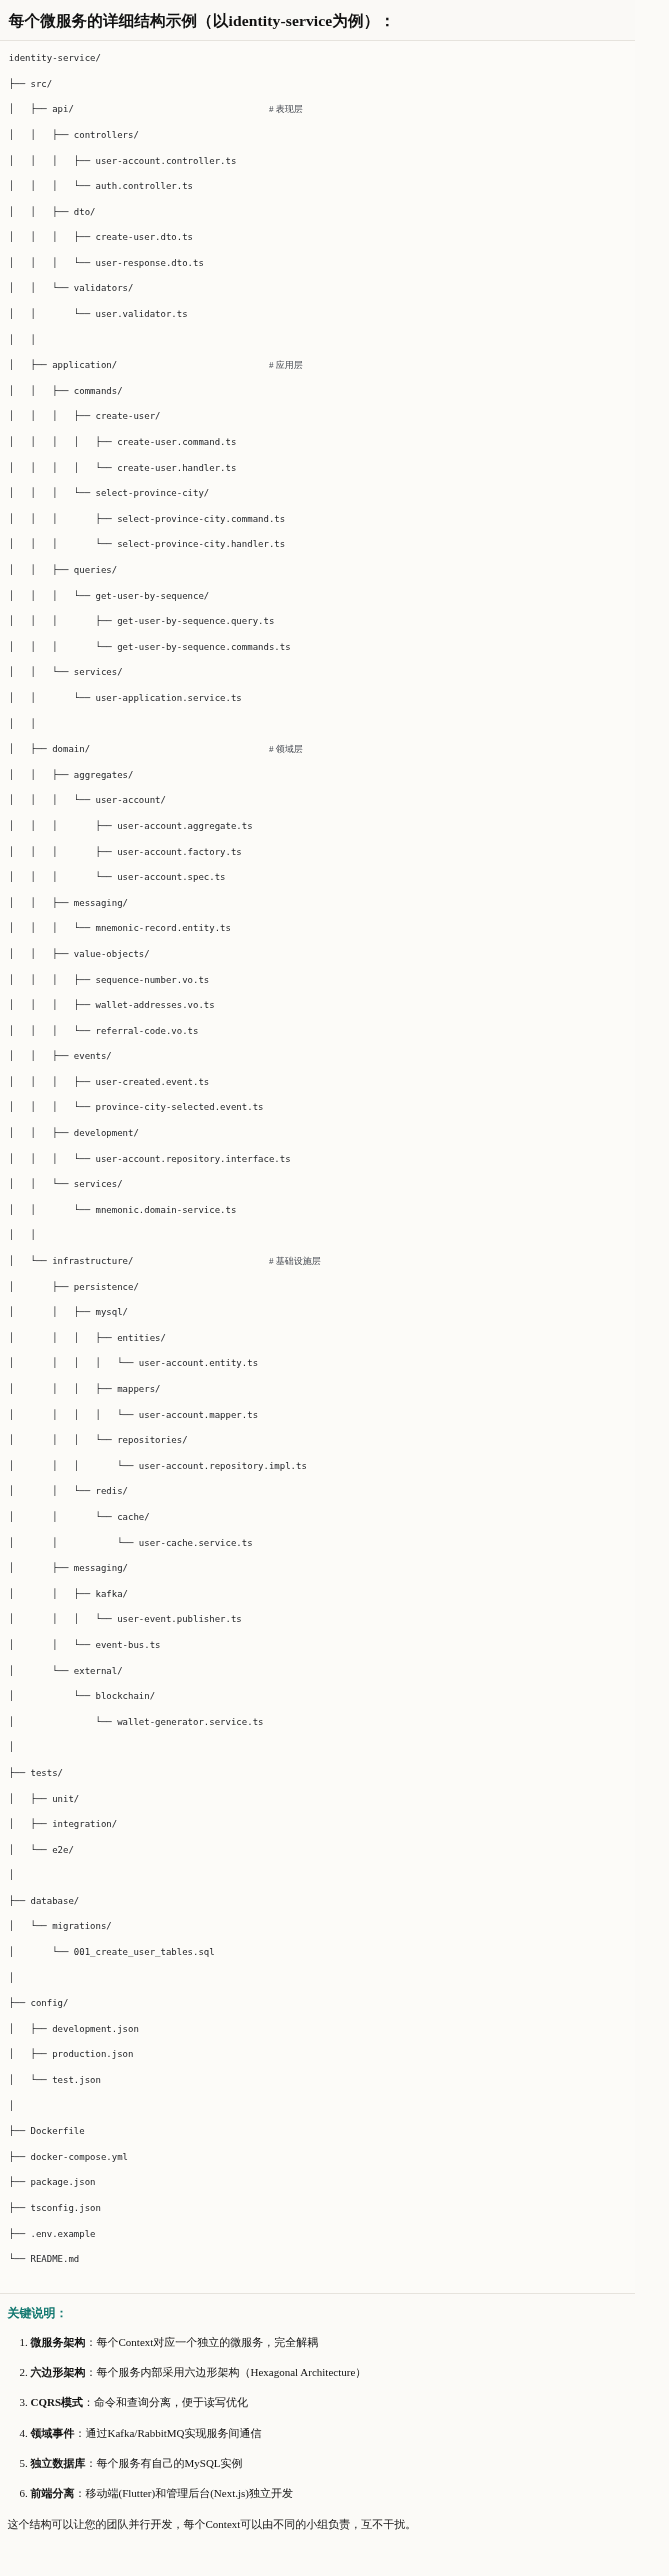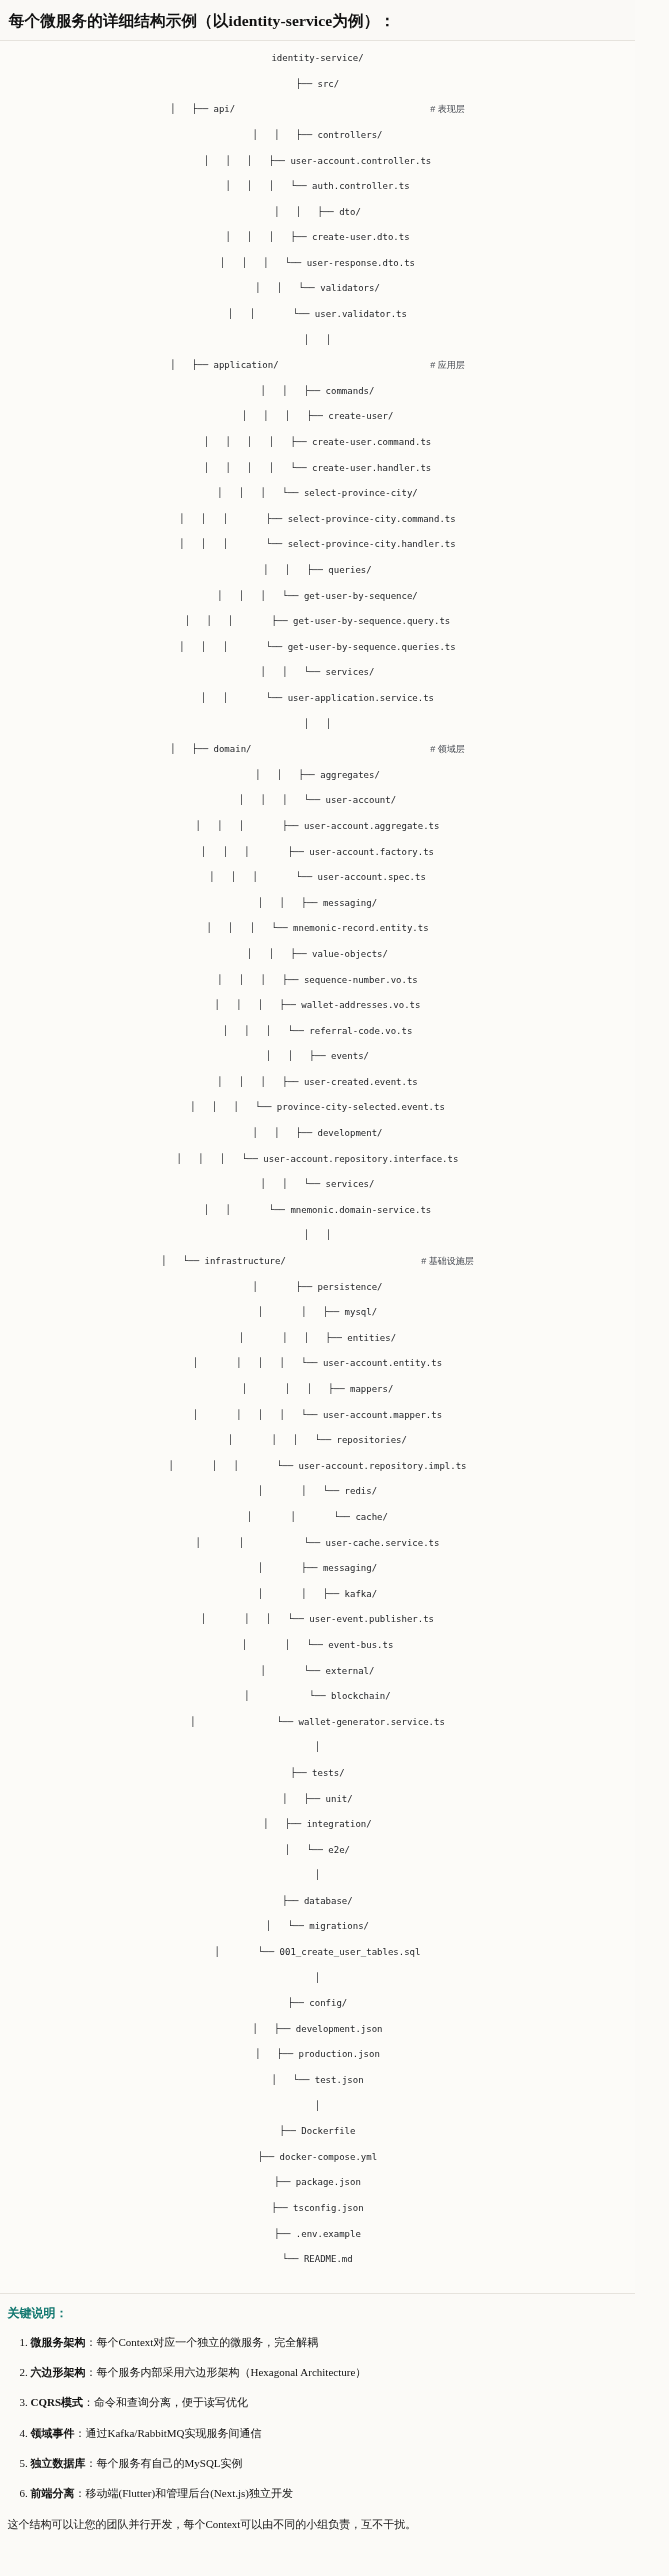--- a/index.html
+++ b/index.html
@@ -42,30 +42,29 @@
     border-bottom: 0.6px solid #e6e3dd;
   }
   .tree {
     font-family: "DejaVu Sans Mono", "Liberation Mono", monospace;
     font-size: 9px;
     line-height: 12.8px;
     color: #222428;
     white-space: pre;
     margin: 0;
     letter-spacing: 0px;
-    text-align: center;
   }
   .tree .row {
     display: block;
     white-space: pre;
     height: 12.8px;
   }
   .tree .cmt {
     color: #444850;
-    font-family: Liberation Sans, sans-serif;
+    font-family: Liberation Serif, serif;
   }
 
   
   .notes {
     padding: 10px 7.5px 6.3px 7.5px;
     background: #fbfaf7;
   }
   .notes-title {
     font-size: 12px;
     font-weight: bold;
@@ -127,21 +126,21 @@
 <span class="row"><span>│   │   ├── commands/</span></span>
 <span class="row"><span>│   │   │   ├── create-user/</span></span>
 <span class="row"><span>│   │   │   │   ├── create-user.command.ts</span></span>
 <span class="row"><span>│   │   │   │   └── create-user.handler.ts</span></span>
 <span class="row"><span>│   │   │   └── select-province-city/</span></span>
 <span class="row"><span>│   │   │       ├── select-province-city.command.ts</span></span>
 <span class="row"><span>│   │   │       └── select-province-city.handler.ts</span></span>
 <span class="row"><span>│   │   ├── queries/</span></span>
 <span class="row"><span>│   │   │   └── get-user-by-sequence/</span></span>
 <span class="row"><span>│   │   │       ├── get-user-by-sequence.query.ts</span></span>
-<span class="row"><span>│   │   │       └── get-user-by-sequence.queries.ts</span></span>
+<span class="row"><span>│   │   │       └── get-user-by-sequence.commands.ts</span></span>
 <span class="row"><span>│   │   └── services/</span></span>
 <span class="row"><span>│   │       └── user-application.service.ts</span></span>
 <span class="row"><span>│   │</span></span>
 <span class="row"><span>│   ├── domain/                                 </span><span class="cmt"># 领域层</span></span>
 <span class="row"><span>│   │   ├── aggregates/</span></span>
 <span class="row"><span>│   │   │   └── user-account/</span></span>
 <span class="row"><span>│   │   │       ├── user-account.aggregate.ts</span></span>
 <span class="row"><span>│   │   │       ├── user-account.factory.ts</span></span>
 <span class="row"><span>│   │   │       └── user-account.spec.ts</span></span>
 <span class="row"><span>│   │   ├── messaging/</span></span>

